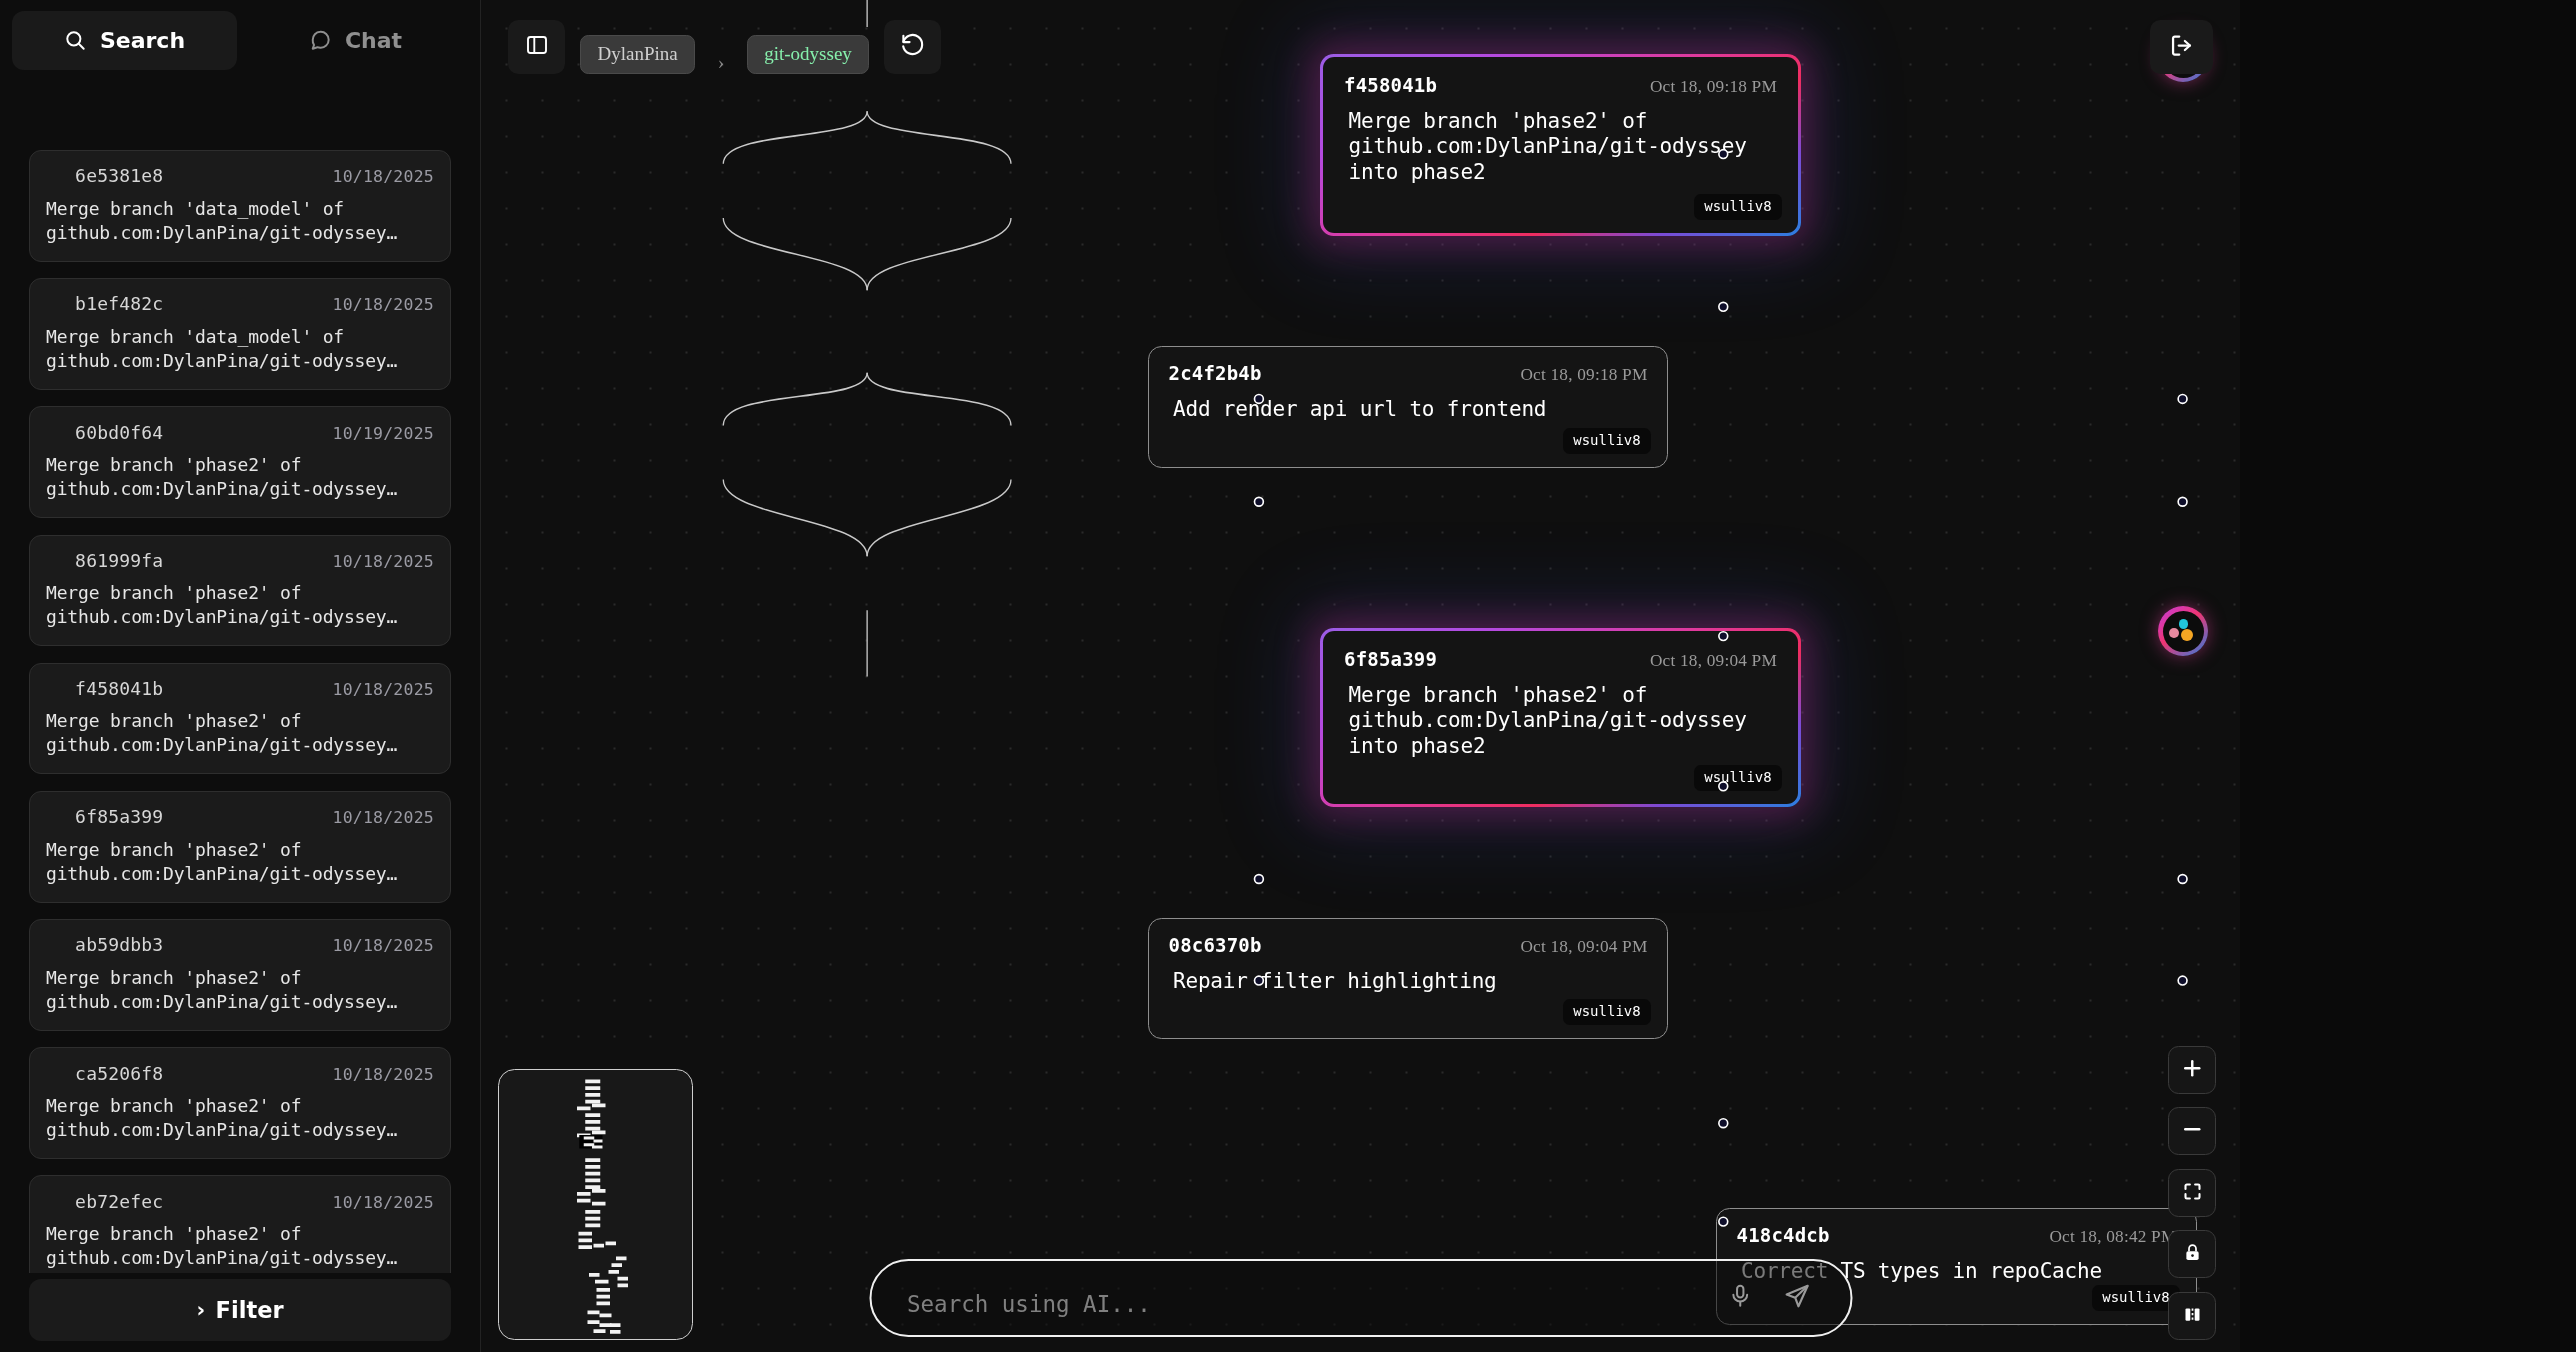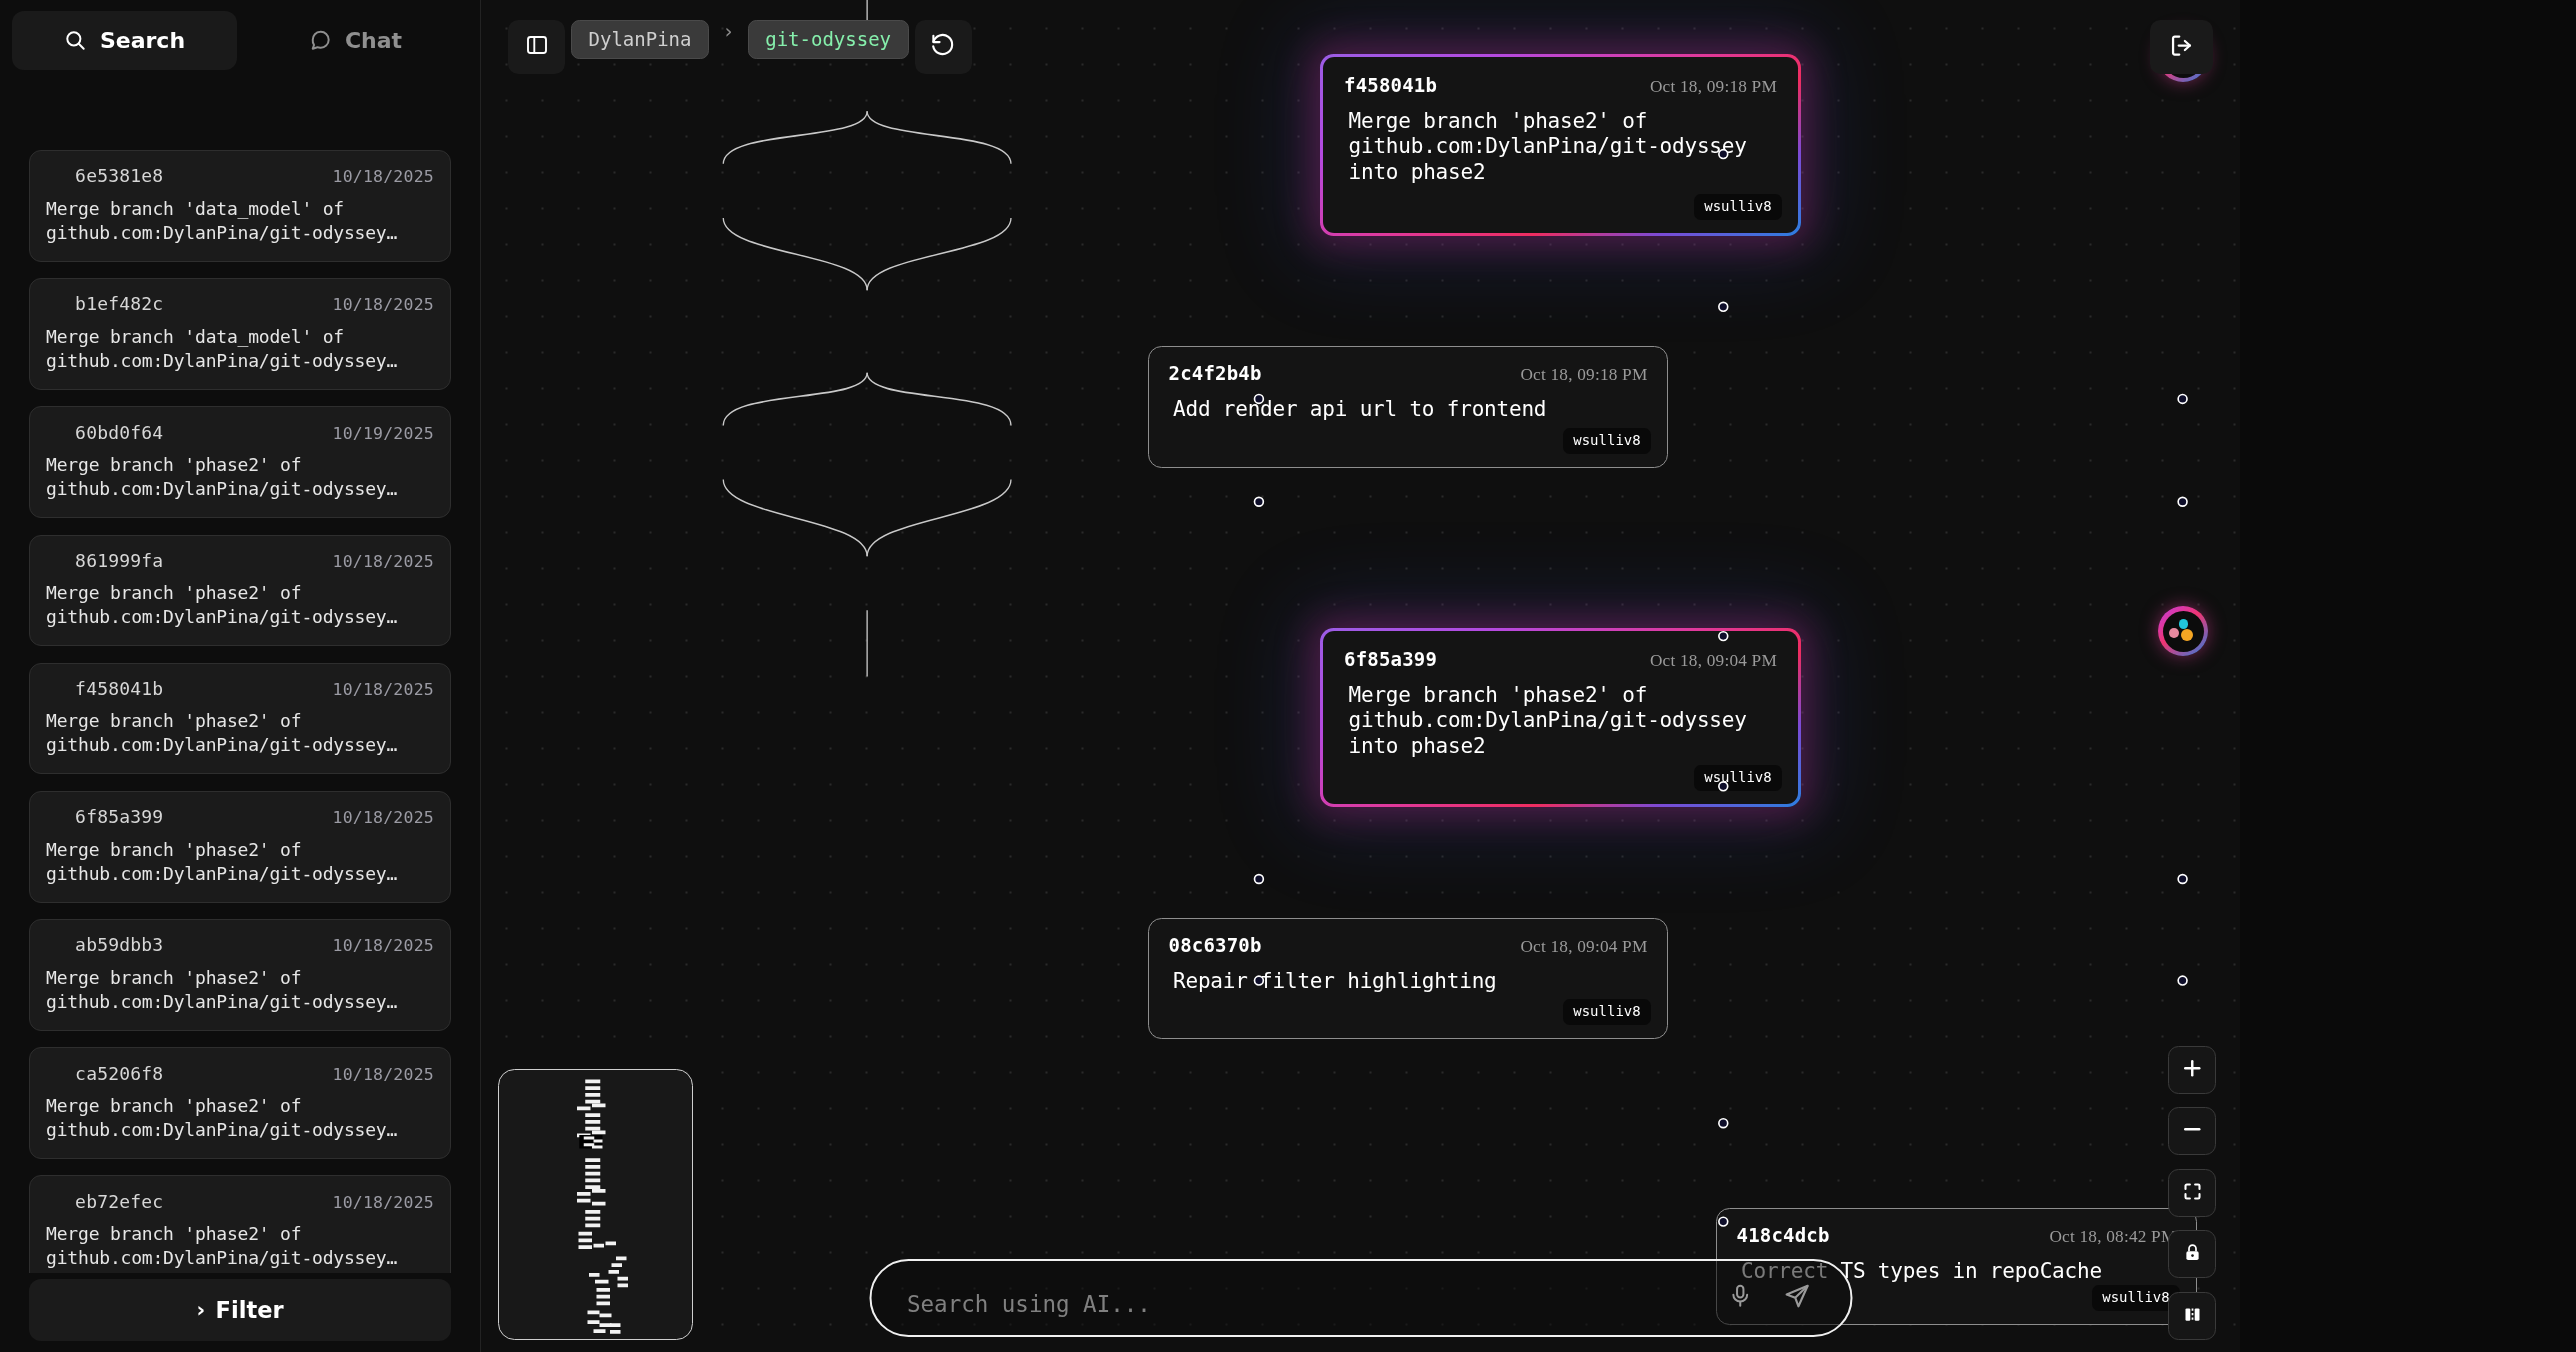--- a/index.html
+++ b/index.html
@@ -87,22 +87,23 @@
     background-color: #0f0f0f;
     background-image: radial-gradient(circle, #2a2a2a 1.1px, transparent 1.1px);
     background-size: 36px 36px;
     background-position: 7.5px 10.5px;
     overflow: hidden;
   }
 
   
   .toolbar {
     position: absolute; top: 19.5px; left: 27px;
-    display: flex; align-items: flex-start; gap: 6px;
+    display: flex; align-items: flex-end; gap: 15px;
     z-index: 40;
+    font-family: Liberation Serif, serif;
   }
   .tb-btn {
     width: 57px; height: 54px; border-radius: 10.5px;
     background: #1a1a1a;
     display: flex; align-items: center; justify-content: center;
     cursor: pointer;
   }
   .crumb {
     height: 39px; padding: 0 16.5px;
     display: flex; align-items: center;

